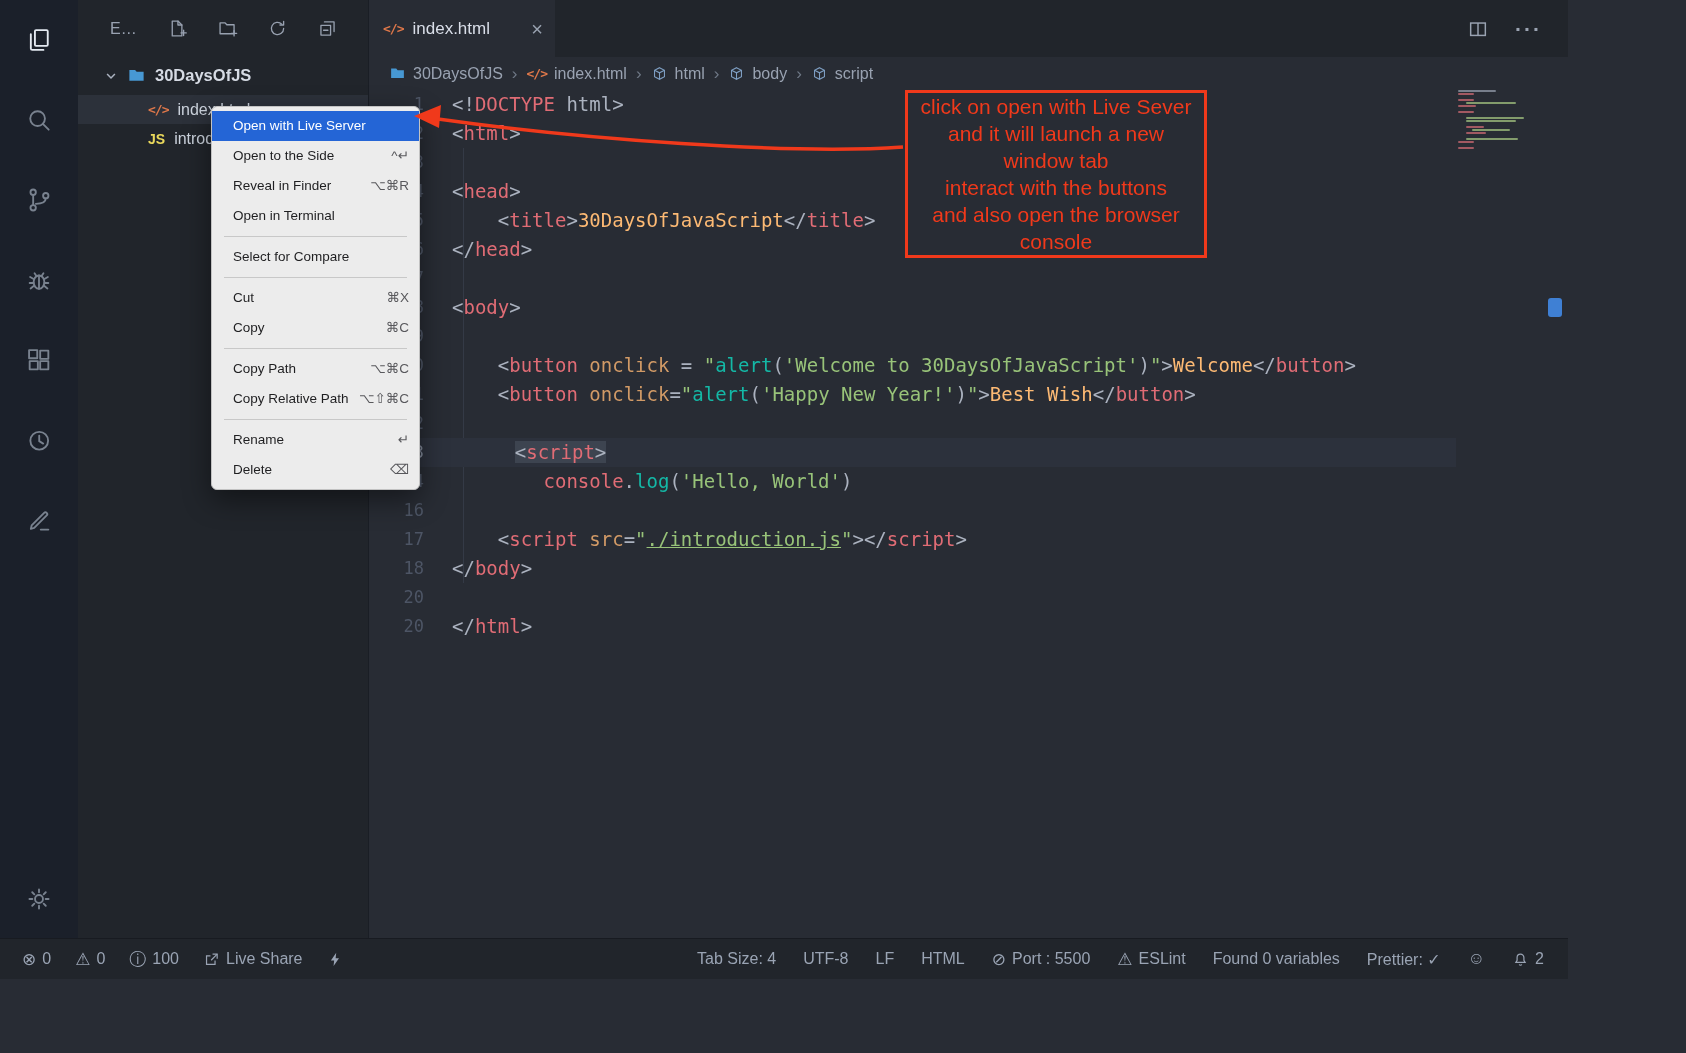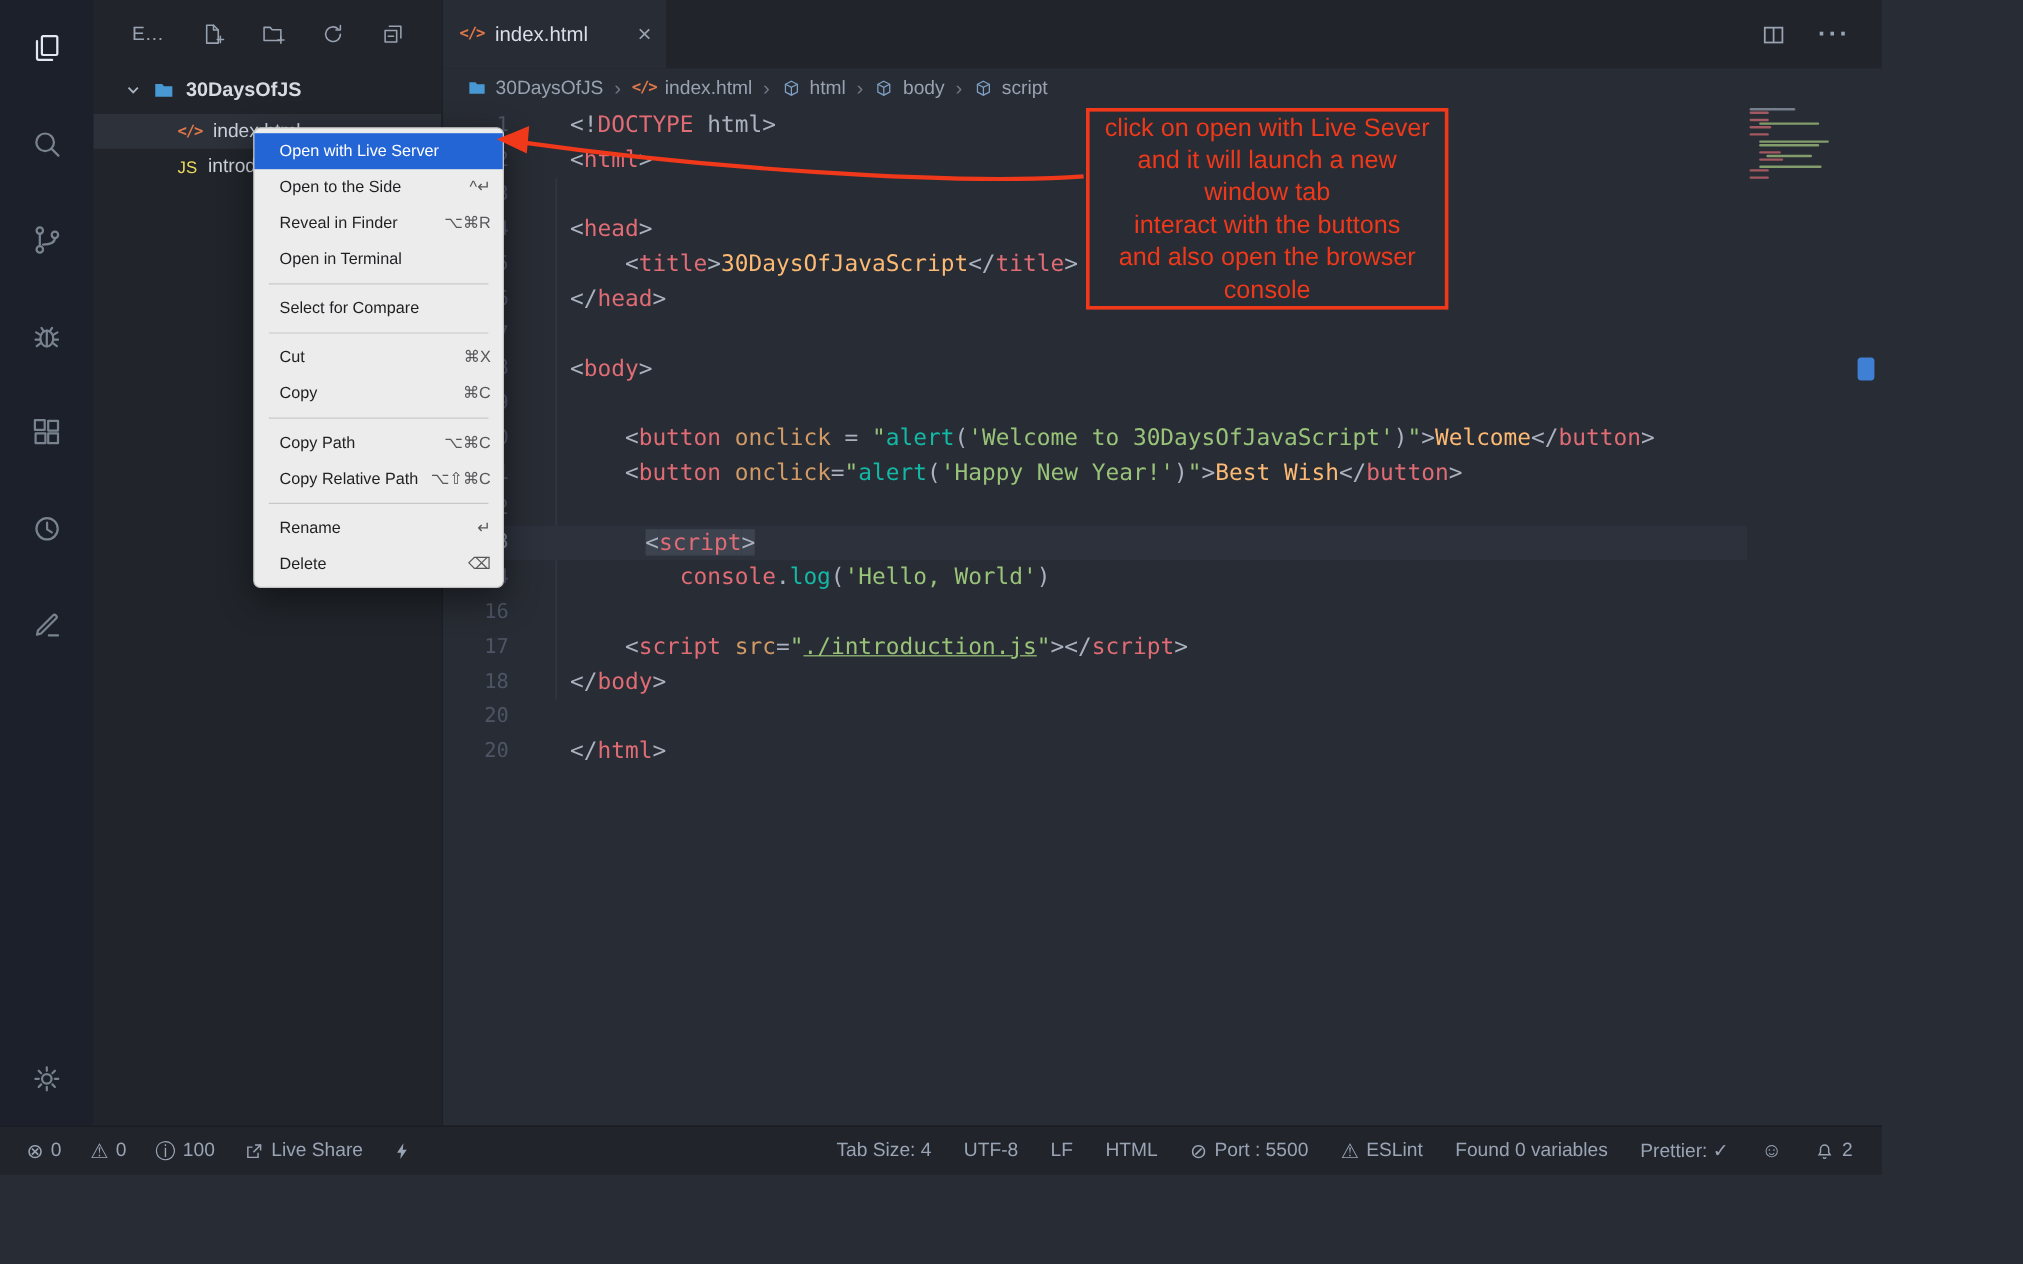--- a/index.html
+++ b/index.html
@@ -24,21 +24,21 @@
   .sb-act{width:21px;height:21px;}
   .sb-act svg{width:100%;height:100%;fill:none;stroke:currentColor;stroke-width:1.5;stroke-linecap:round;stroke-linejoin:round;}
   #proj-row{height:30px;margin-top:3px;display:flex;align-items:center;padding-left:26px;gap:9px;
             color:#d6dbe4;font-size:16.5px;font-weight:600;}
   #proj-chevron{width:14px;height:14px;color:#aab2bf;}
   #proj-chevron svg{width:100%;height:100%;fill:none;stroke:currentColor;stroke-width:2;}
   #files{margin-top:5px;}
   .frow{height:29px;display:flex;align-items:center;padding-left:70px;gap:9px;font-size:16px;color:#ccd3dd;}
   .frow.sel{background:#2c313a;}
   .fi-html{color:#e0784a;font-weight:700;font-size:13px;font-family:"DejaVu Sans Mono",monospace;letter-spacing:-1px;}
-  .fi-js{color:#ead95c;font-weight:400;font-size:14px;}
+  .fi-js{color:#ead95c;font-weight:700;font-size:14px;}
 
   
   #editor{position:absolute;left:368px;top:0;width:1200px;height:938px;border-left:1px solid #1a1e25;box-sizing:border-box;}
   #tabbar{height:57px;background:#21252b;display:flex;align-items:stretch;}
   #tab{width:186px;background:#282c34;display:flex;align-items:center;padding:0 12px 0 14px;gap:9px;
        color:#d9dee8;font-size:17px;box-sizing:border-box;}
   #tab-close{margin-left:auto;color:#99a2b0;font-size:20px;line-height:1;}
   #tab-actions{margin-left:auto;display:flex;align-items:center;gap:26px;padding-right:26px;color:#9aa3b2;}
   #split-icon{width:22px;height:22px;}
   #split-icon svg{width:100%;height:100%;fill:none;stroke:currentColor;stroke-width:1.6;}
@@ -46,21 +46,21 @@
 
   #crumbs{height:33px;display:flex;align-items:center;padding-left:20px;gap:9px;
           color:#99a2b1;font-size:16px;background:#282c34;}
   .crumb{display:flex;align-items:center;gap:7px;}
   .crumb-sep{color:#6f7886;font-size:17px;}
 
   #codewrap{position:absolute;left:0;top:90px;right:0;bottom:0;}
   #lines{position:absolute;left:0;top:0;width:1087px;}
   .row{height:29px;display:flex;font-family:"DejaVu Sans Mono",monospace;font-size:19px;line-height:29px;white-space:pre;}
   .row .num{width:55px;flex:none;text-align:right;color:#4d5565;font-size:17px;}
-  .row .txt{margin-left:51px;}
+  .row .txt{margin-left:28px;}
   .row.cur{background:#2c313c;gap:17px;}
   .row.cur .num{color:#7e8696;}
   .p{color:#abb2bf}.t{color:#e06c75}.a{color:#d19a66}.s{color:#98c379}
   .f{color:#14b8a6}.x{color:#fdba74}.l{color:#98c379;text-decoration:underline;}
   .h{background:#3d4450;}
   #guide{position:absolute;left:94px;top:58px;height:435px;border-left:1px solid #343a46;}
   #minimap{position:absolute;left:1087px;top:0;width:90px;padding-top:0;}
   .mrow{height:3px;}
   .mbar{height:2px;border-radius:1px;opacity:.85;}
   #ovr{position:absolute;left:1179px;top:208px;width:14px;height:19px;background:#3f80d4;border-radius:3px;}

